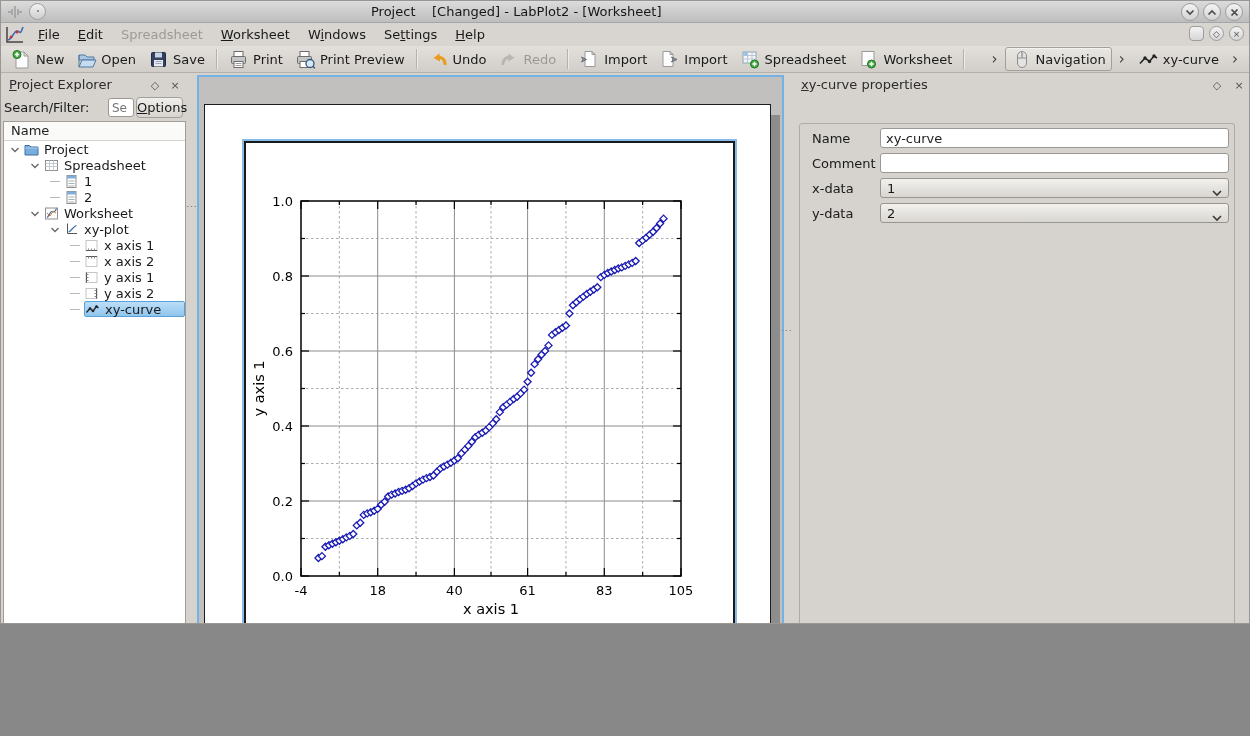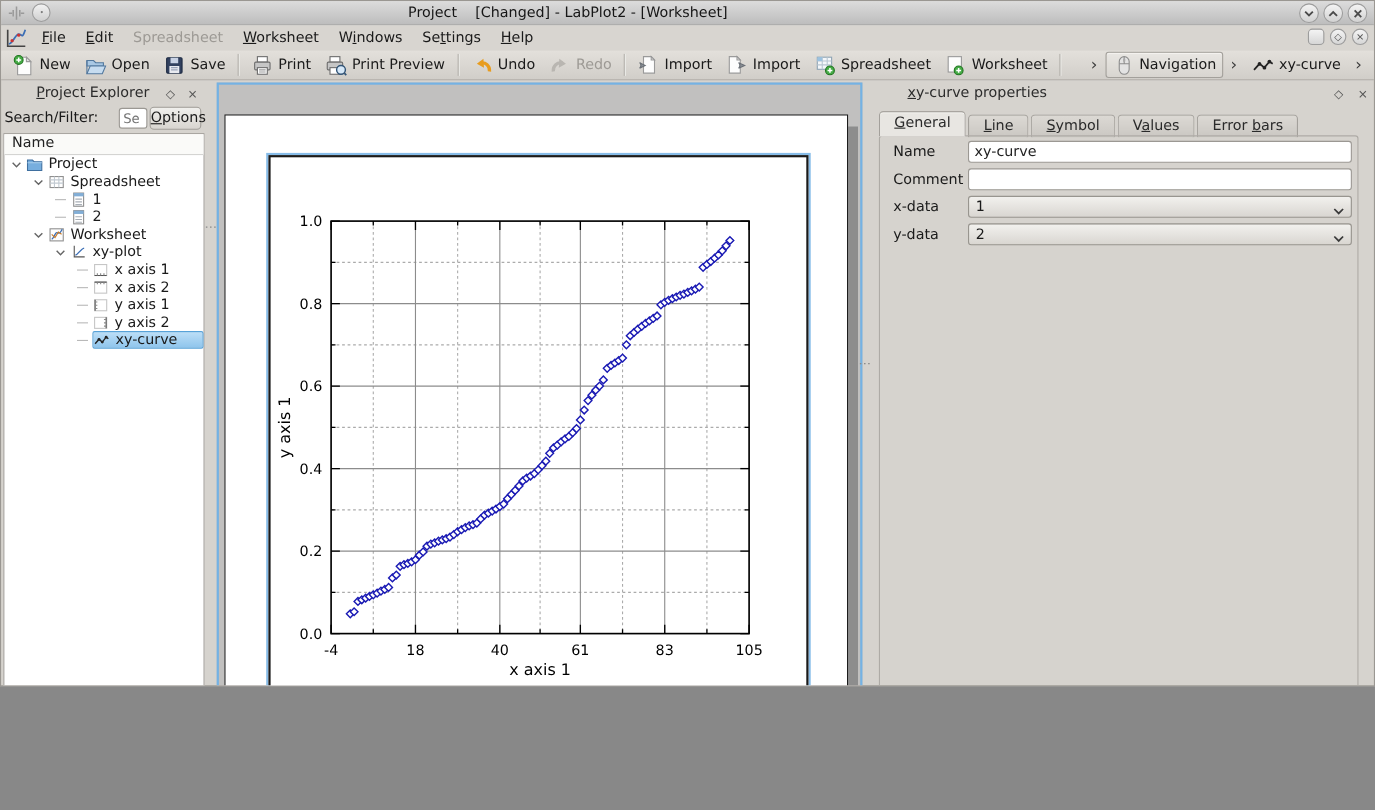--- a/index.html
+++ b/index.html
@@ -39,21 +39,21 @@
   .tbutton.disabled{color:#9d9a95;}
   .tbutton.checked{background:linear-gradient(#e9e7e3,#d8d5d0);border:1px solid #a3a09b;
     box-shadow:inset 0 1px 0 #f4f2ef;}
   .sep{width:1px;height:20px;background:#b5b2ad;margin:0 5px;box-shadow:1px 0 0 #ecebe8;}
   .ovf{color:#3d3d3d;font-size:15px;padding:0 7px;line-height:22px;}
   .tspacer{flex:1;}
   
   .main{position:absolute;left:0;top:72px;width:1250px;height:628px;}
   
   .dock-left{position:absolute;left:0;top:0;width:190px;height:628px;}
-  .dock-title{position:absolute;left:8px;top:4px;color:#2c2c2c;margin-left:24px;}
+  .dock-title{position:absolute;left:8px;top:4px;color:#2c2c2c;}
   .dock-btn{position:absolute;top:6px;width:16px;height:14px;color:#555;font-size:11px;
     text-align:center;line-height:13px;}
   .search-label{position:absolute;left:3px;top:27px;}
   .search-input{position:absolute;left:107px;top:25px;width:26px;height:19px;border:1px solid #9b9893;
     border-radius:3px;background:#fff;font-family:inherit;font-size:12px;padding:0 3px;color:#333;}
   .options-btn{position:absolute;left:135px;top:24px;width:47px;height:21px;border:1px solid #a3a09b;
     border-radius:4px;background:linear-gradient(#f0efec,#d8d5d0);text-align:left;line-height:19px;}
   .tree-frame{position:absolute;left:2px;top:48px;width:183px;height:561px;background:#fff;
     border:1px solid #a09d98;}
   .tree-header{height:19px;background:#fafaf8;border-bottom:1px solid #d4d4d2;padding:1px 0 0 7px;color:#222;}
@@ -662,27 +662,20 @@
       </div>
     </div>
 
     <span class="splitter-dots" style="left:783px;top:252px">⋮</span>
 
     <div class="dock-right">
       <span class="dock-title" style="left:10px"><u>x</u>y-curve properties</span>
       <span class="dock-btn" style="left:418px">◇</span>
       <span class="dock-btn" style="left:440px">×</span>
 
-      <div class="tabbar">
-        <span class="tab active"><u>G</u>eneral</span>
-        <span class="tab"><u>L</u>ine</span>
-        <span class="tab"><u>S</u>ymbol</span>
-        <span class="tab">V<u>a</u>lues</span>
-        <span class="tab">Error <u>b</u>ars</span>
-      </div>
 
       <div class="propframe">
         <div class="prow" style="top:4px">
             <span class="plabel">Name</span>
           </div>
         <div class="pcontrol" style="top:4px"><input class="tinput" value="xy-curve" style=""></div>
 
         <div class="prow" style="top:29px">
             <span class="plabel">Comment</span>
           </div>

